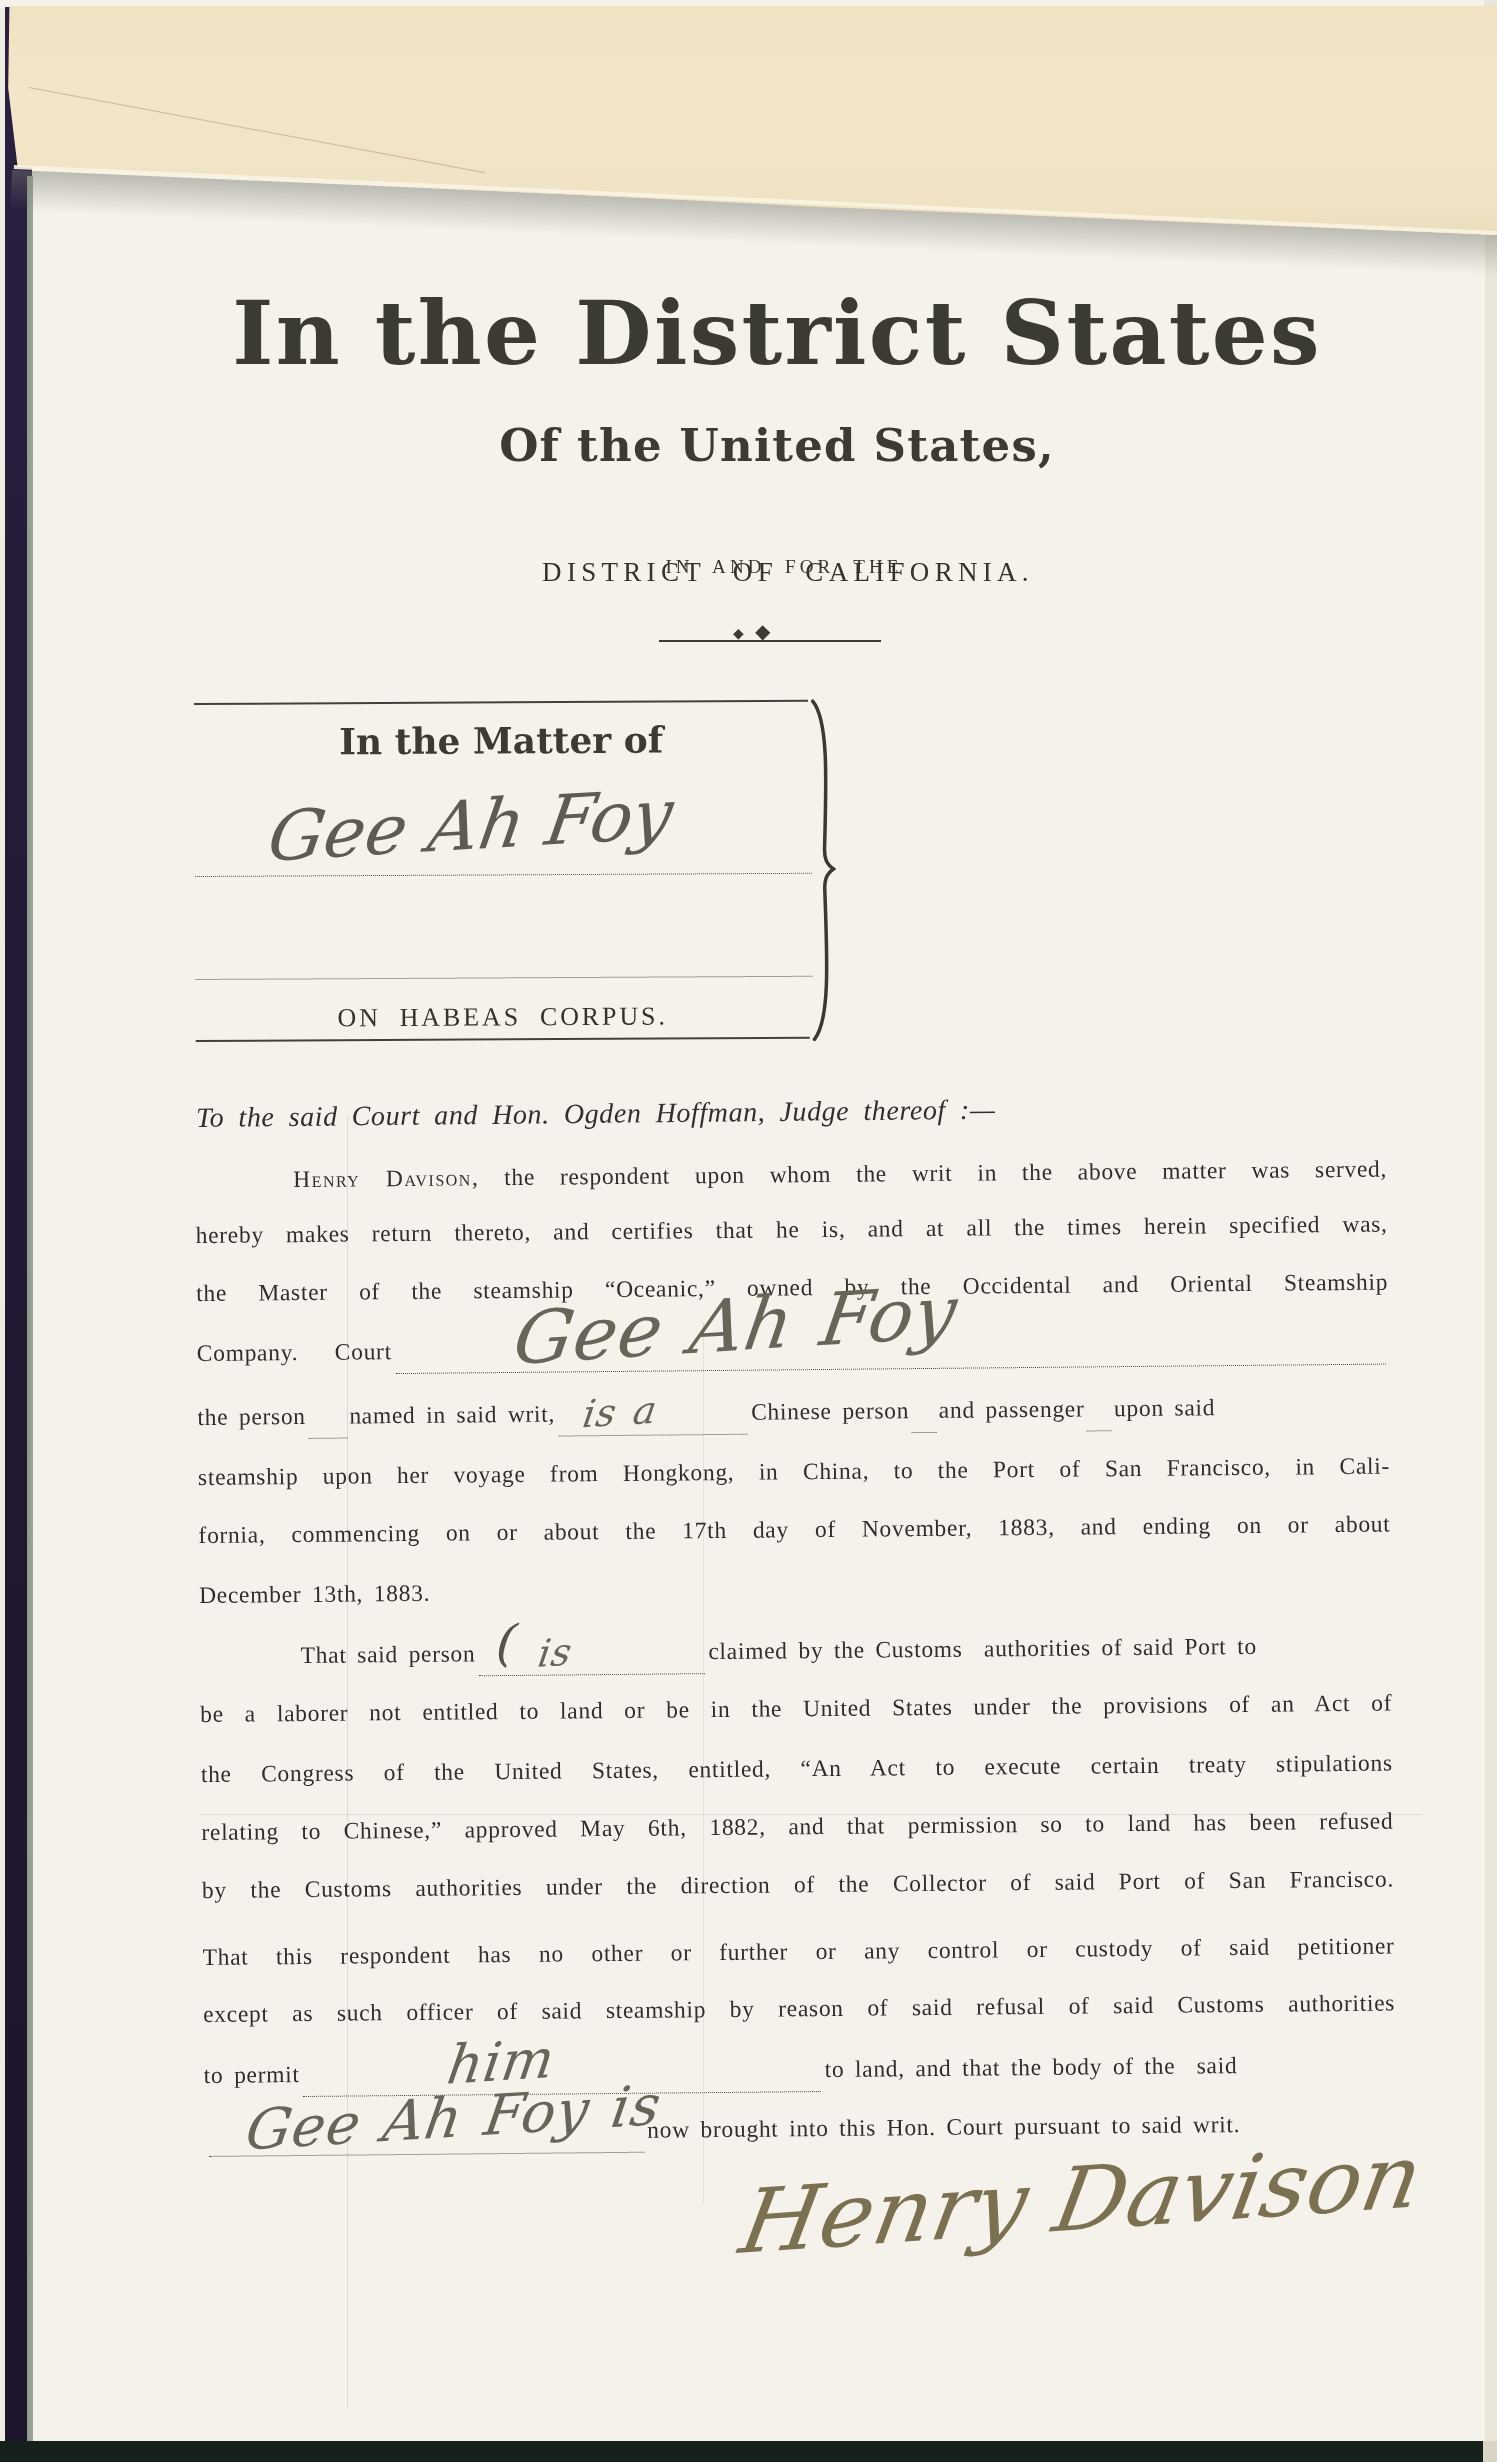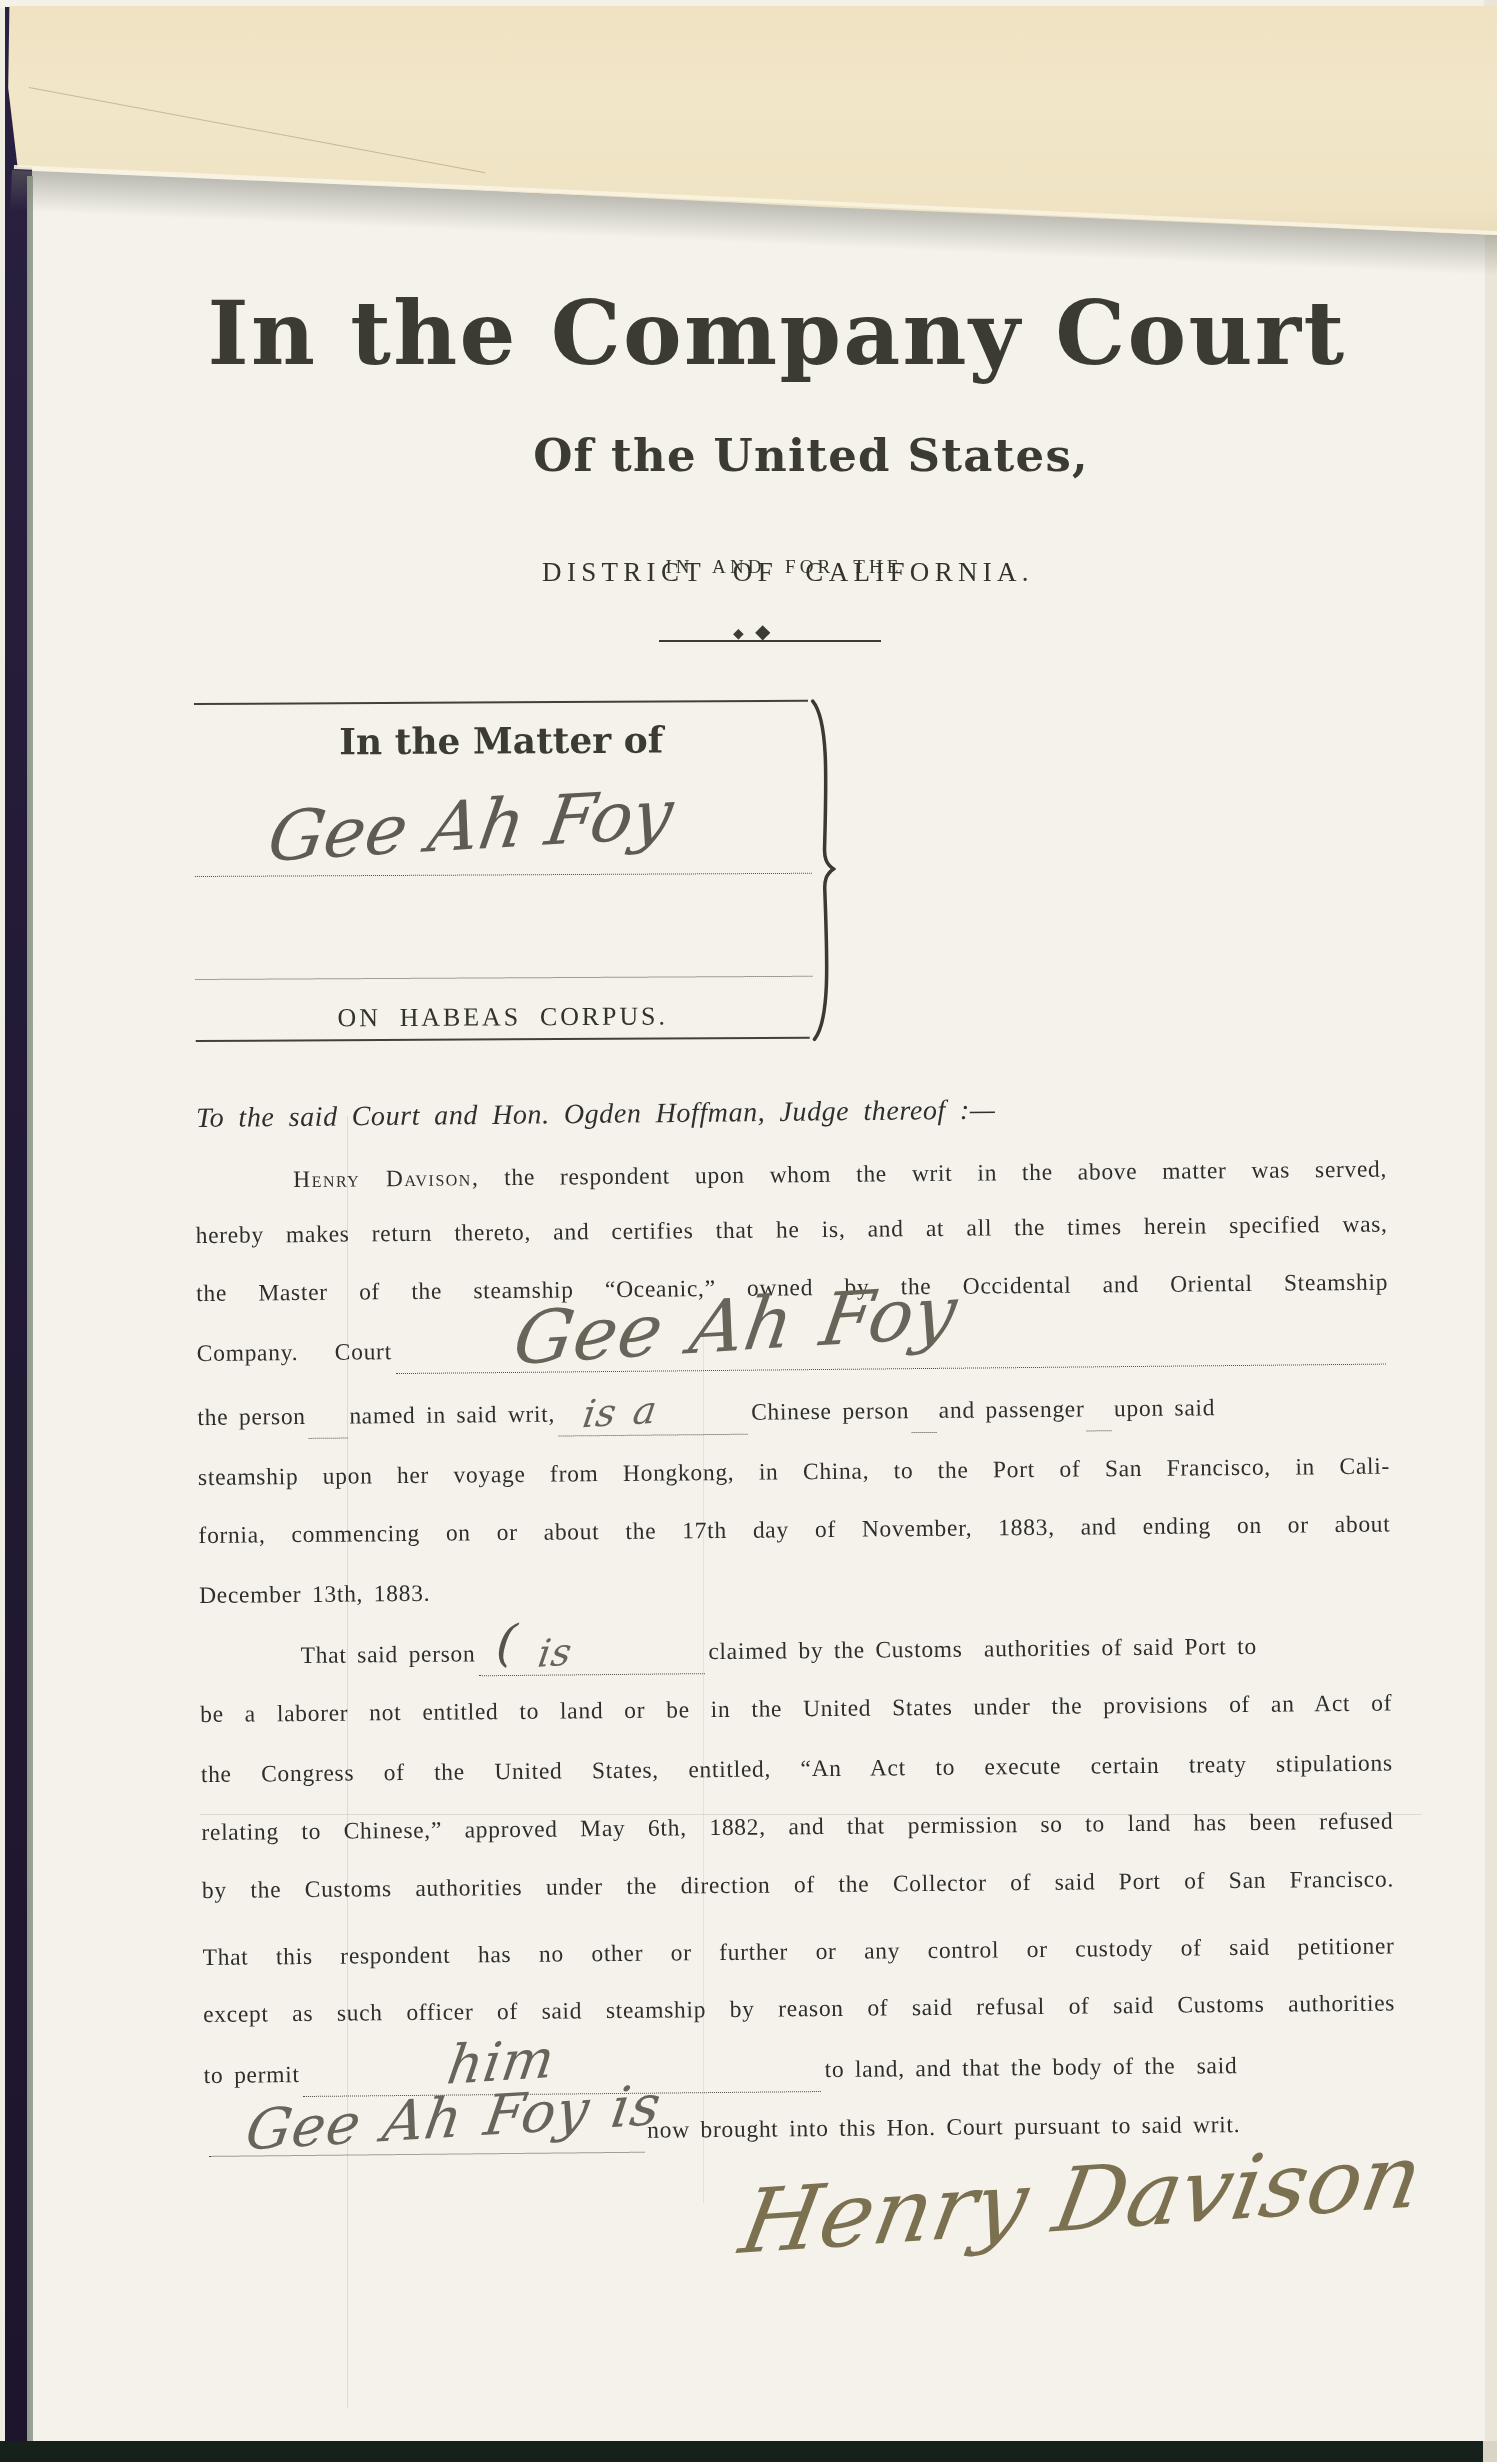--- a/index.html
+++ b/index.html
@@ -102,22 +102,22 @@
   <div class="right-edge"></div>
   <div class="navy"></div>
   <div class="felt"></div>
 
   <div class="page"></div>
   <div class="under-cream-shadow"></div>
   <div class="crease-v" style="left:347px;top:1116px;height:1292px;"></div>
   <div class="crease-v" style="left:703px;top:1322px;height:881px;opacity:.7;"></div>
   <div class="crease-h" style="left:200px;top:1814px;width:1222px;"></div>
 
-  <div class="abs ctr blackletter t1" style="left:777px;top:281px;">In the Company Court</div>
-  <div class="abs ctr blackletter t2" style="left:777px;top:429px;margin-left:34px;">Of the United States,</div>
+  <div class="abs ctr blackletter t1" style="left:777px;top:281px;">In the District States</div>
+  <div class="abs ctr blackletter t2" style="left:777px;top:419px;">Of the United States,</div>
   <div class="abs ctr t3" style="left:784px;top:544px;margin-top:12px;">IN AND FOR THE</div>
   <div class="abs ctr t4" style="left:788px;top:557px;">DISTRICT OF CALIFORNIA.</div>
 
   <div class="orn-line"></div>
   <div class="dia" style="left:733px;top:634px;font-size:14px;">◆</div>
   <div class="dia" style="left:755px;top:631px;font-size:20px;">◆</div>
 
   <div id="matterbox">
     <div class="hline" style="left:0;top:0;width:614px;"></div>
     <div class="blackletter mb-head">In the Matter of</div>

